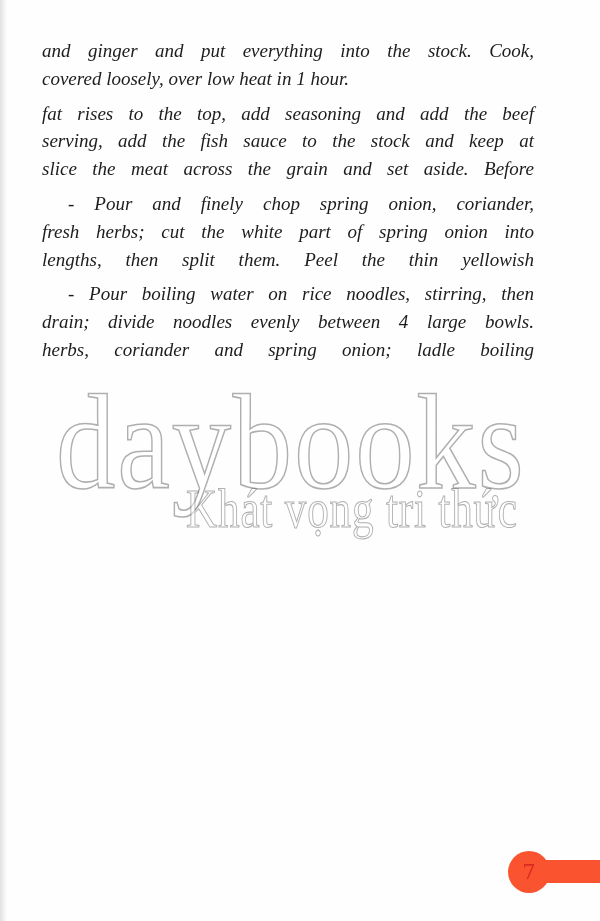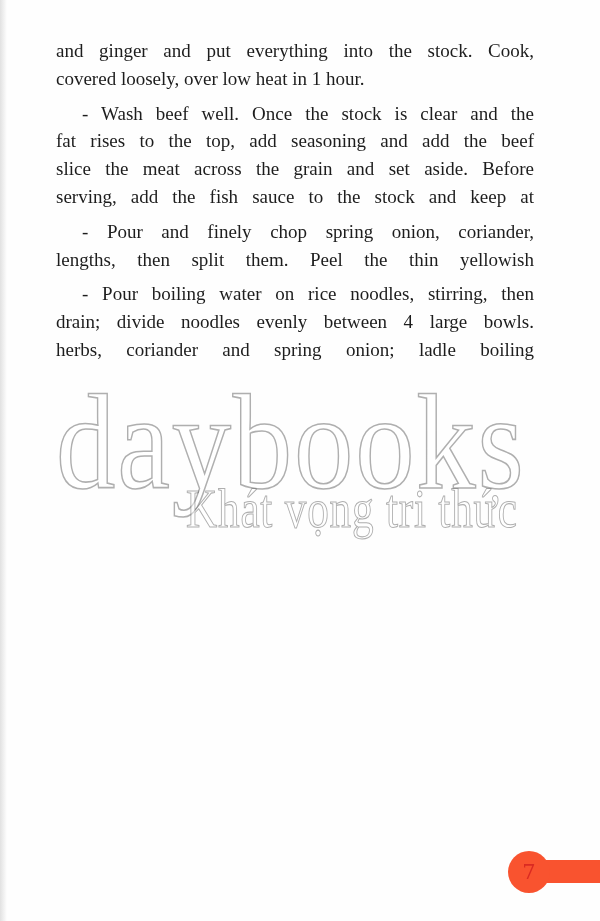--- a/index.html
+++ b/index.html
@@ -27,21 +27,21 @@
   .text-block {
     position: absolute;
     left: 42px;
     top: 37px;
     width: 492px;
     font-size: 19px;
     line-height: 27.8px;
     color: #1d1d1d;
     z-index: 2;
   }
-  .para { margin: 0 0 7px 14px; }
+  .para { margin: 0 0 7px 0; font-style: italic; }
   .line {
     text-align: justify;
     text-align-last: justify;
     white-space: normal;
   }
   .line.last { text-align-last: left; }
   .line.indent { padding-left: 26px; }
   
   .wm {
     position: absolute;
@@ -105,27 +105,27 @@
 <div class="page">
 
   <div class="scan-edge"></div>
 
   <div class="text-block">
       <div class="para">
         <div class="line">and ginger and put everything into the stock. Cook,</div>
         <div class="line last">covered loosely, over low heat in 1 hour.</div>
       </div>
       <div class="para">
-        <div class="line indent">- Wash beef well. Once the stock is clear and the</div>
         <div class="line">fat rises to the top, add seasoning and add the beef</div>
+        <div class="line">serving, add the fish sauce to the stock and keep at</div>
         <div class="line">slice the meat across the grain and set aside. Before</div>
-        <div class="line">serving, add the fish sauce to the stock and keep at</div>
       </div>
       <div class="para">
         <div class="line indent">- Pour and finely chop spring onion, coriander,</div>
+        <div class="line">fresh herbs; cut the white part of spring onion into</div>
         <div class="line">lengths, then split them. Peel the thin yellowish</div>
       </div>
       <div class="para">
         <div class="line indent">- Pour boiling water on rice noodles, stirring, then</div>
         <div class="line">drain; divide noodles evenly between 4 large bowls.</div>
         <div class="line">herbs, coriander and spring onion; ladle boiling</div>
       </div>
     </div>
 
   <div class="wm wm1">daybooks</div>

